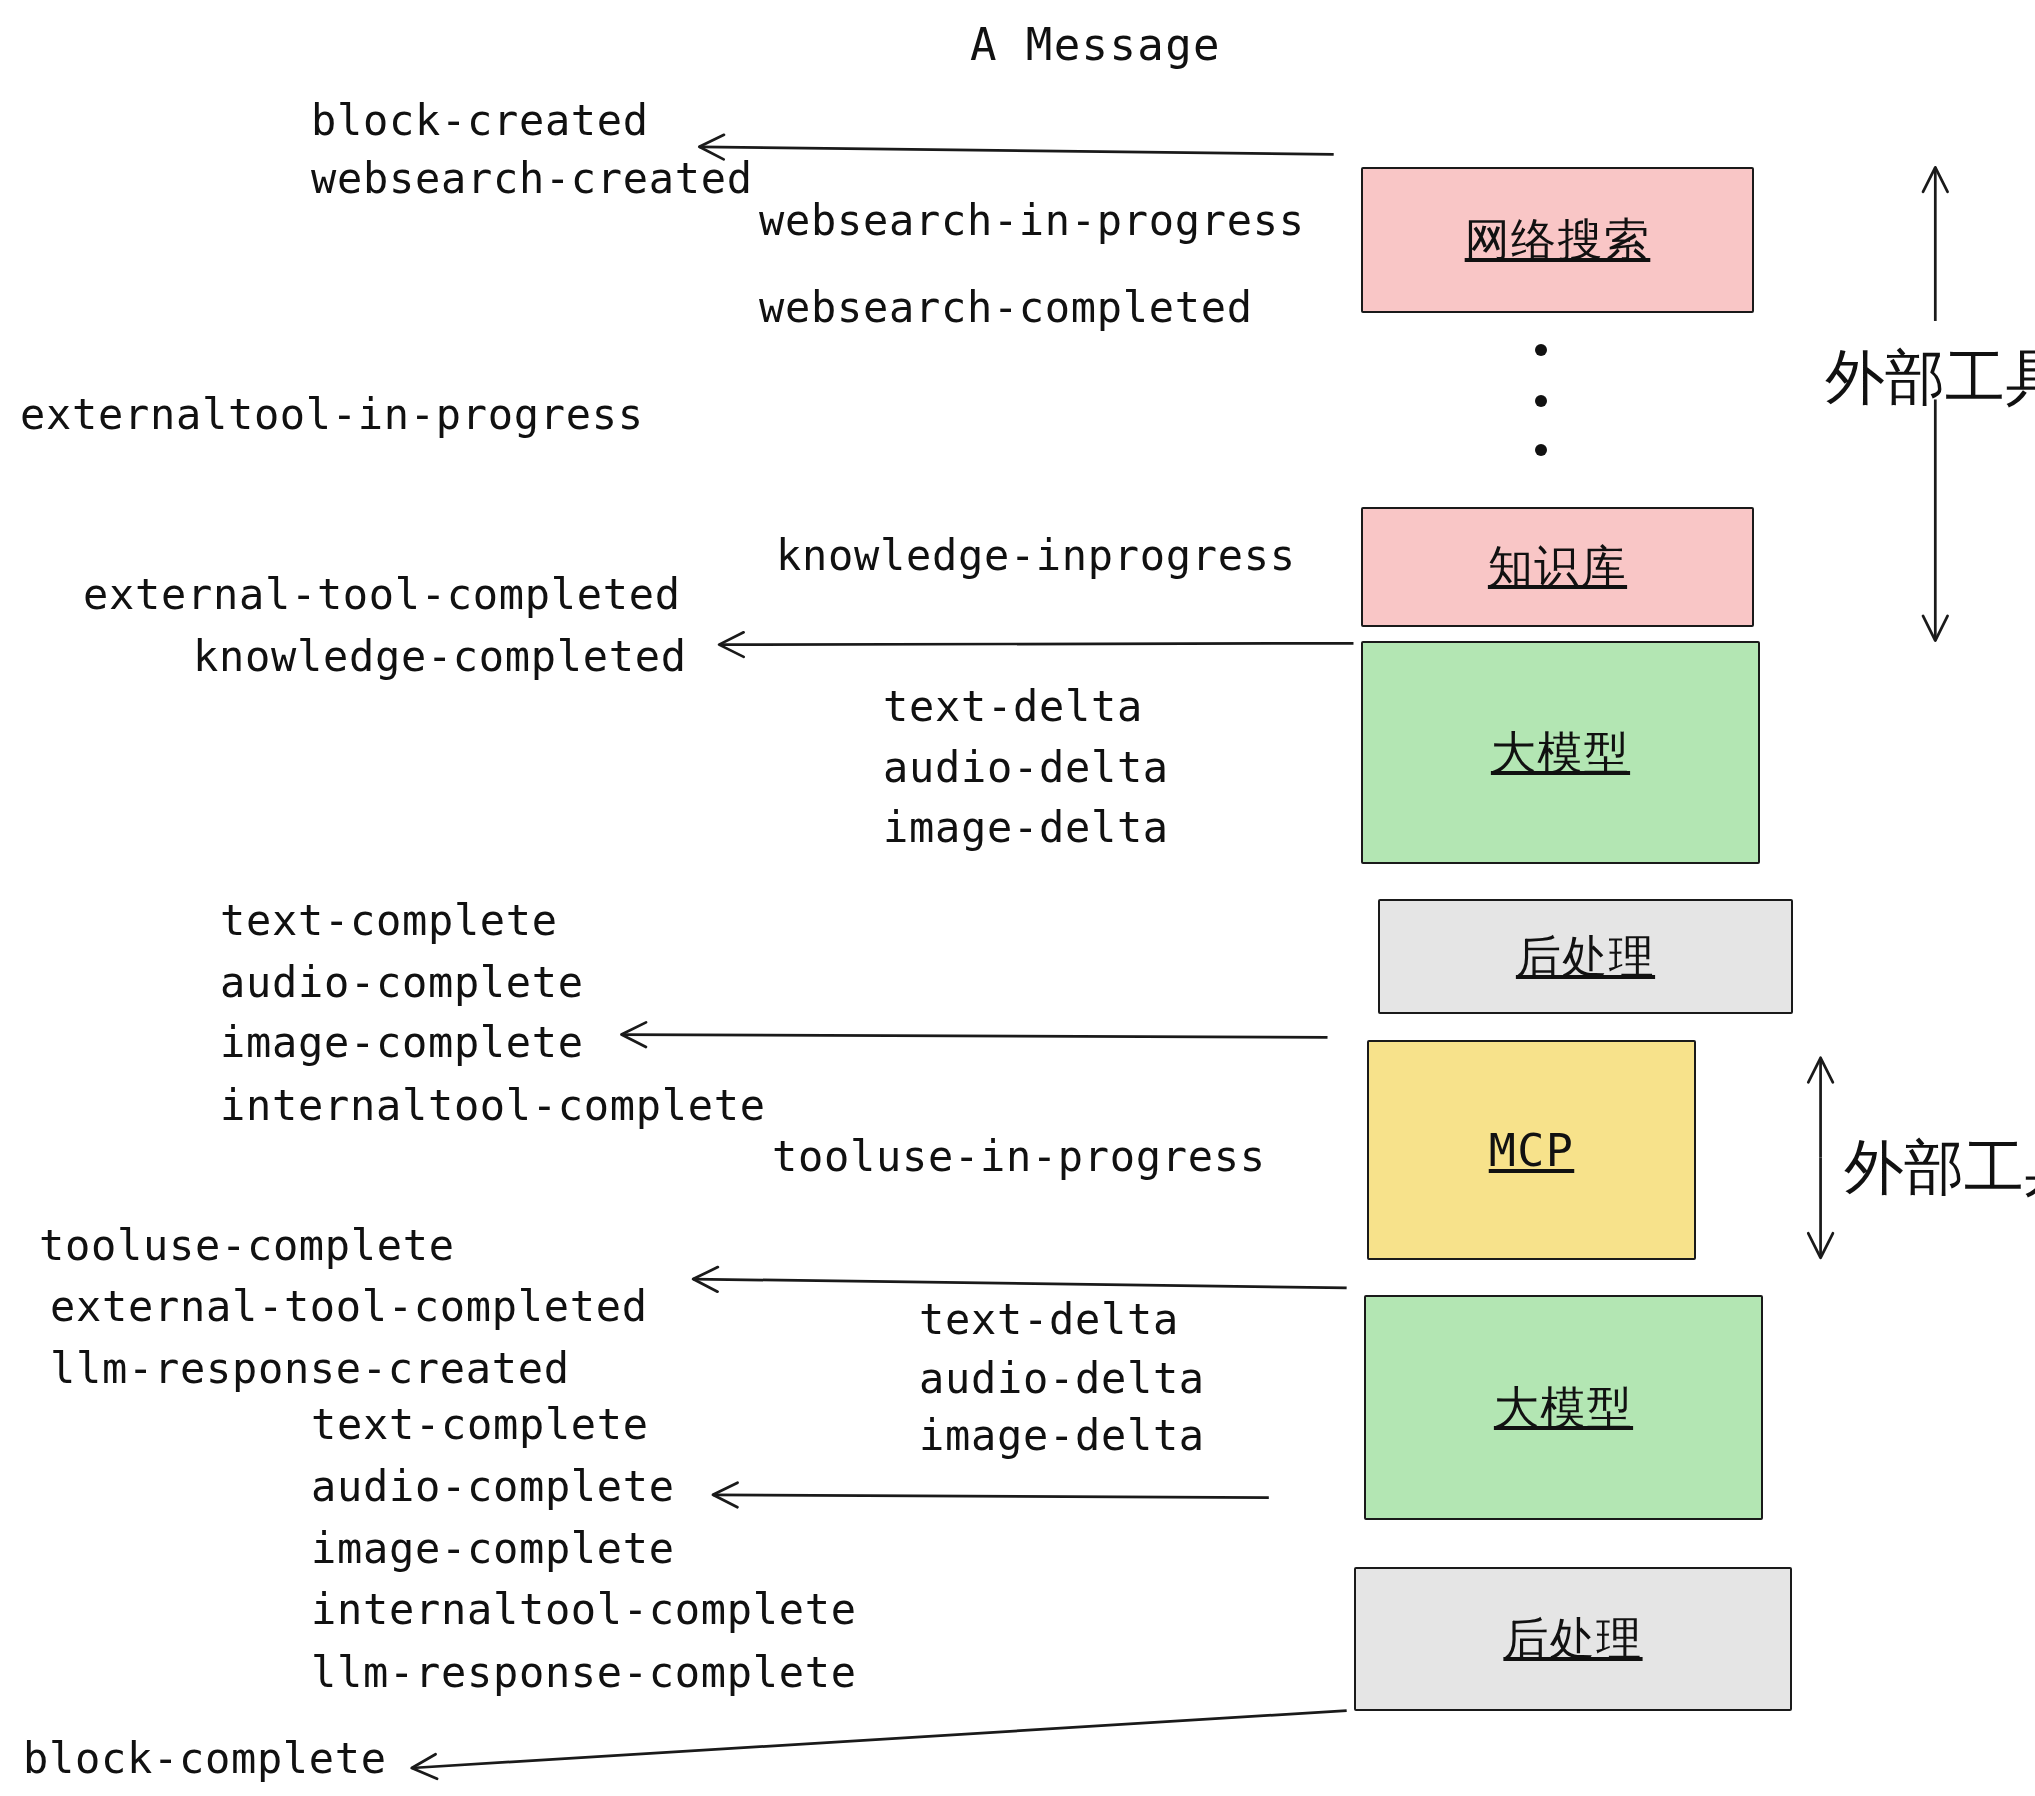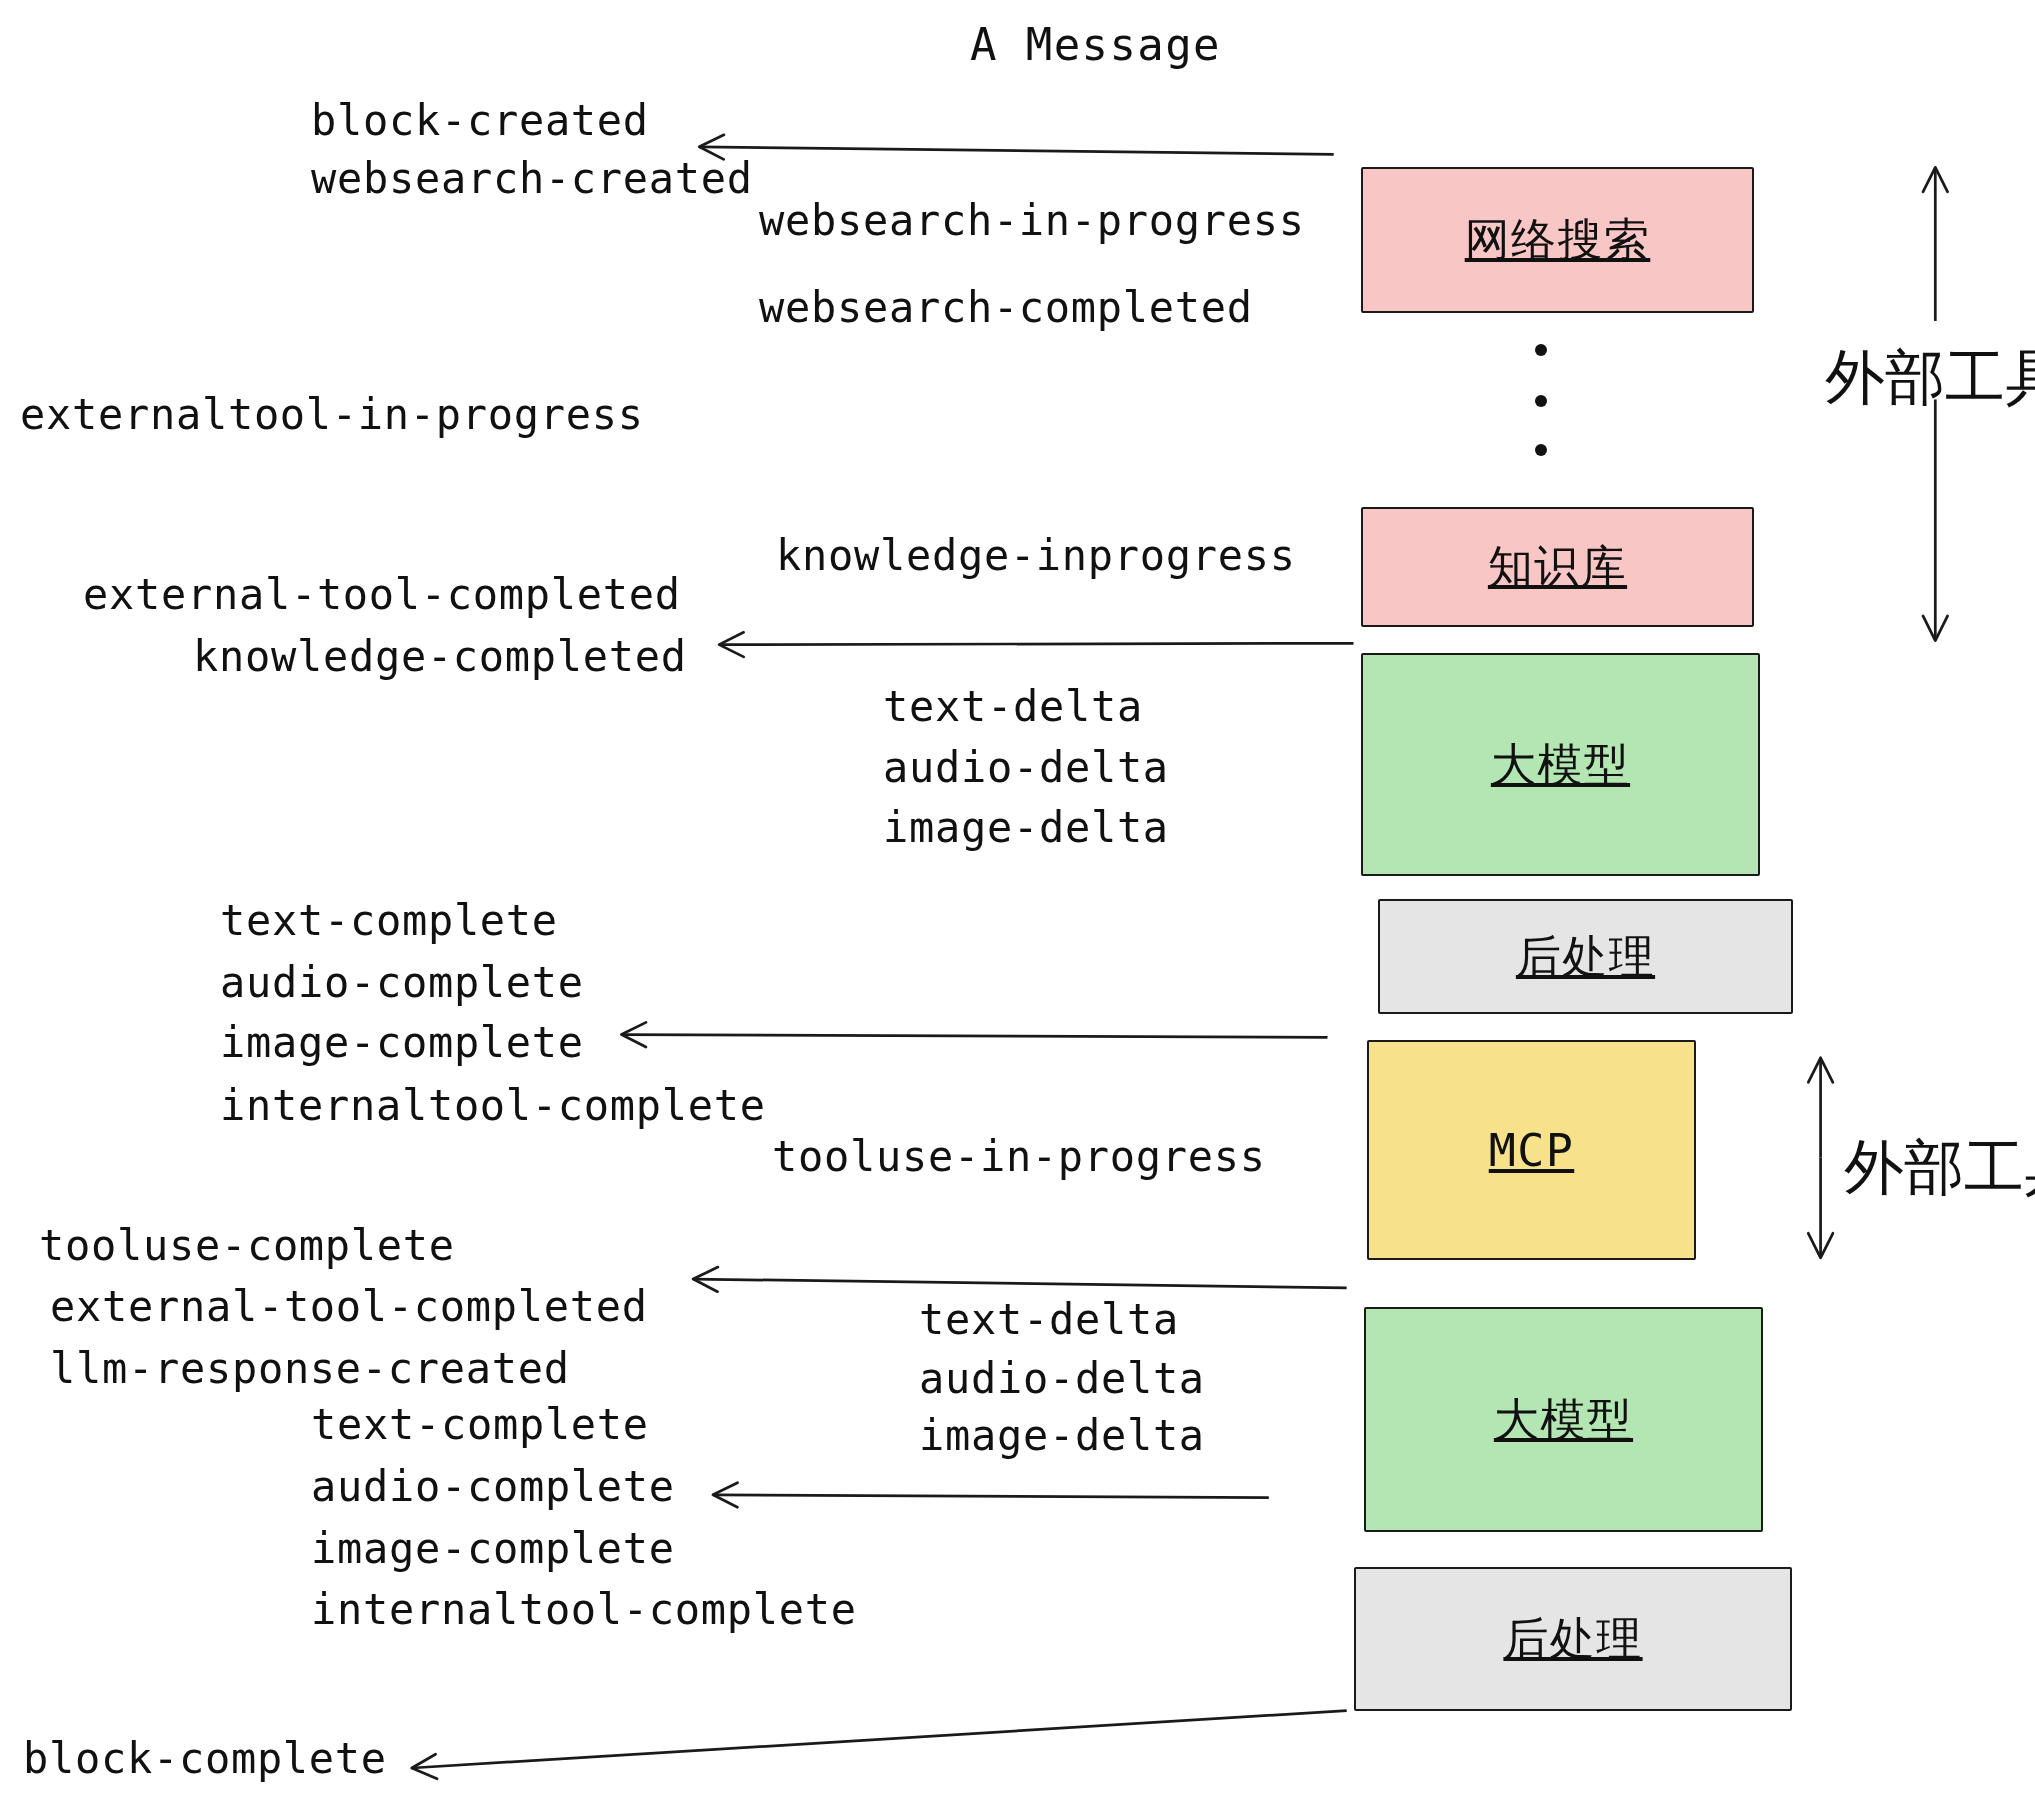--- a/index.html
+++ b/index.html
@@ -10,21 +10,21 @@
   .title { position: absolute; font-size: 44px; letter-spacing: 1.4px; white-space: nowrap; }
   .evt { position: absolute; font-size: 42px; letter-spacing: 0.7px; white-space: nowrap; line-height: 1; }
   .box {
     position: absolute; border: 2.7px solid #1a1a1a; border-radius: 2px;
     display: flex; align-items: center; justify-content: center;
     font-size: 45px; letter-spacing: 1.4px;
     font-family: "DejaVu Sans Mono", "DejaVu Sans", sans-serif;
     text-decoration: underline;
   }
   .pink   { background: #f9c6c6; }
-  .green  { background: #b3e6b3; margin-top: 12px; }
+  .green  { background: #b3e6b3; }
   .yellow { background: #f7e28b; }
   .white  { background: #e5e5e5; }
   .dot { position: absolute; width: 12.3px; height: 12.3px; border-radius: 50%; background: #111111; }
   .side { position: absolute; font-size: 60px; white-space: nowrap; font-family: "DejaVu Sans", sans-serif; }
 </style>
 </head>
 <body>
 
 <div class="canvas">
 
@@ -76,20 +76,21 @@
   <div class="evt" style="left:50px;   top:1348px">llm-response-created</div>
 
   <div class="evt" style="left:919px; top:1299px">text-delta</div>
   <div class="evt" style="left:919px; top:1358px">audio-delta</div>
   <div class="evt" style="left:919px; top:1415px">image-delta</div>
 
   <div class="evt" style="left:311px;  top:1404px">text-complete</div>
   <div class="evt" style="left:311px;  top:1466px">audio-complete</div>
   <div class="evt" style="left:311px;  top:1528px">image-complete</div>
   <div class="evt" style="left:311px;  top:1589px">internaltool-complete</div>
+  <div class="evt" style="left:311px;  top:1652px">llm-response-complete</div>
 
   <div class="evt" style="left:23px;   top:1738px">block-complete</div>
 
   <div class="box pink" style="left:1361px; top:167px;  width:393px; height:146px">网络搜索</div>
   <div class="box pink" style="left:1361px; top:507px;  width:393px; height:120px">知识库</div>
   <div class="box green" style="left:1361px; top:641px;  width:399px; height:223px">大模型</div>
   <div class="box white" style="left:1378px; top:899px; width:415px; height:115px">后处理</div>
   <div class="box yellow" style="left:1367px; top:1040px; width:329px; height:220px">MCP</div>
   <div class="box green" style="left:1364px; top:1295px; width:399px; height:225px">大模型</div>
   <div class="box white" style="left:1354px; top:1567px; width:438px; height:144px">后处理</div>

